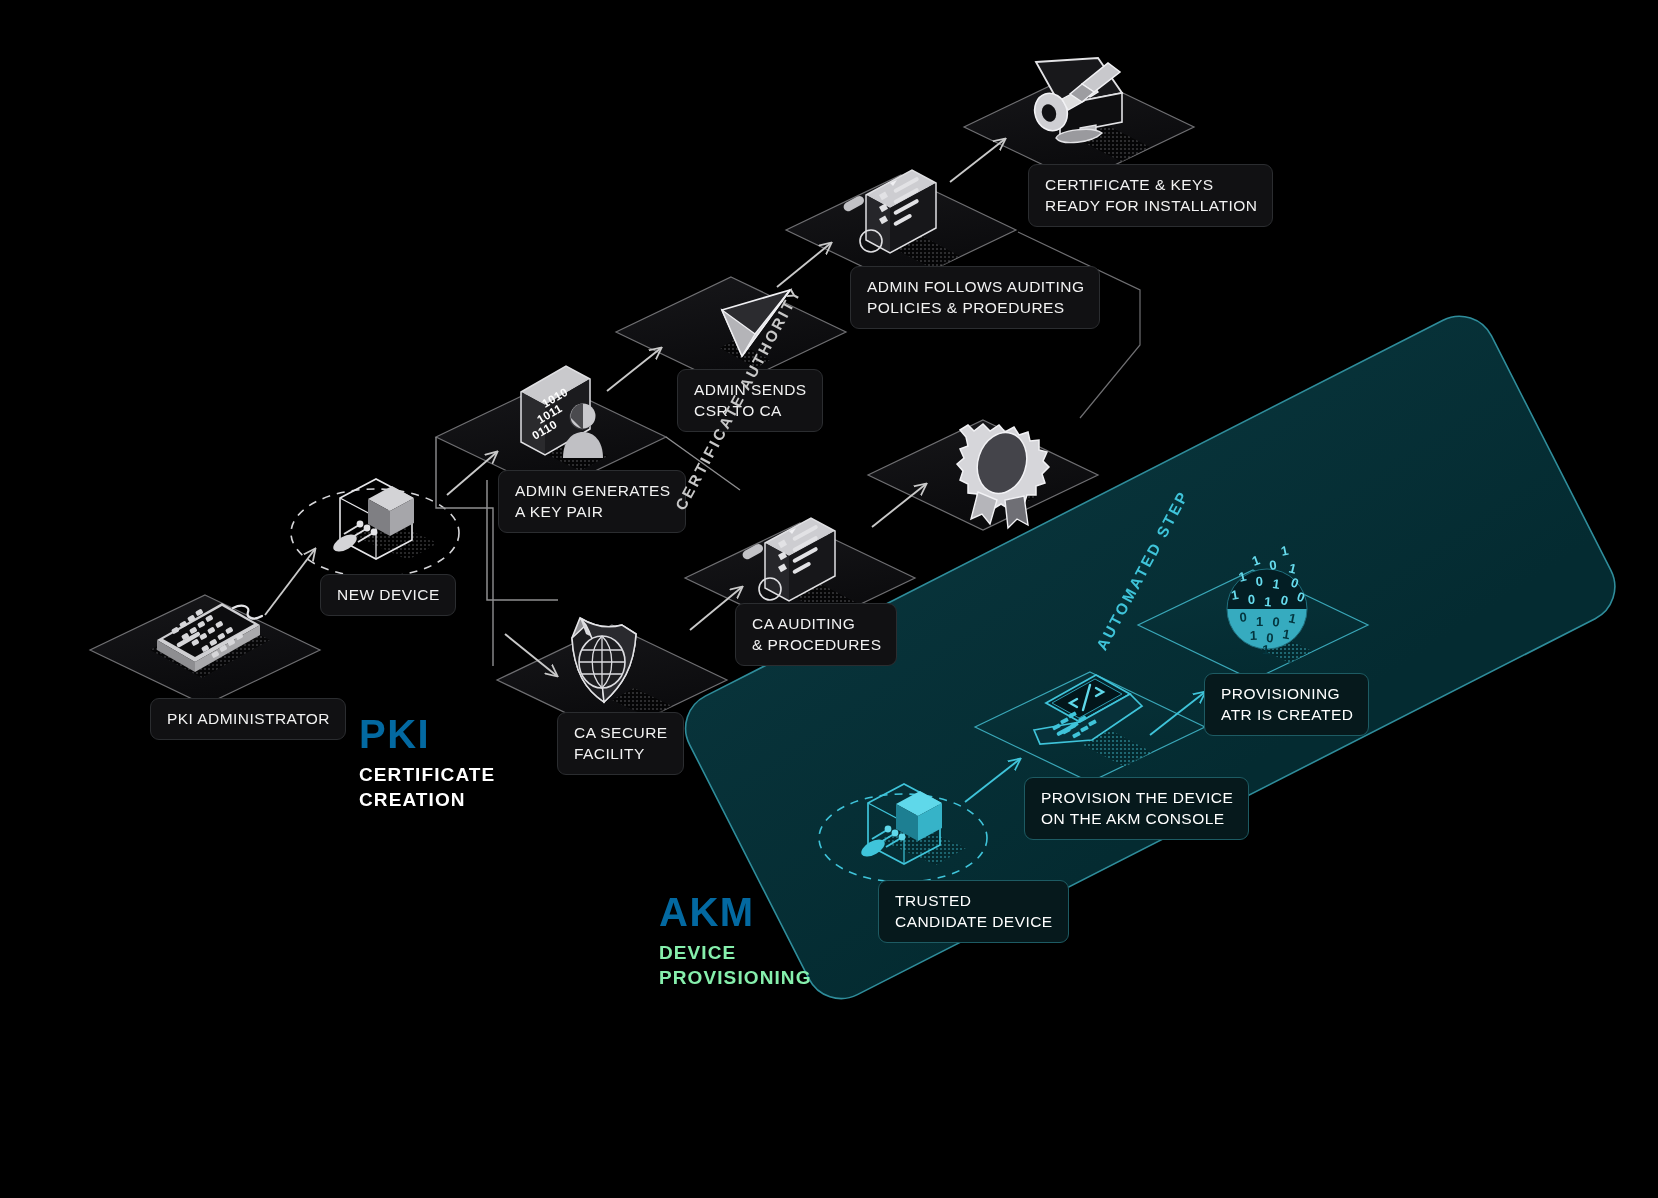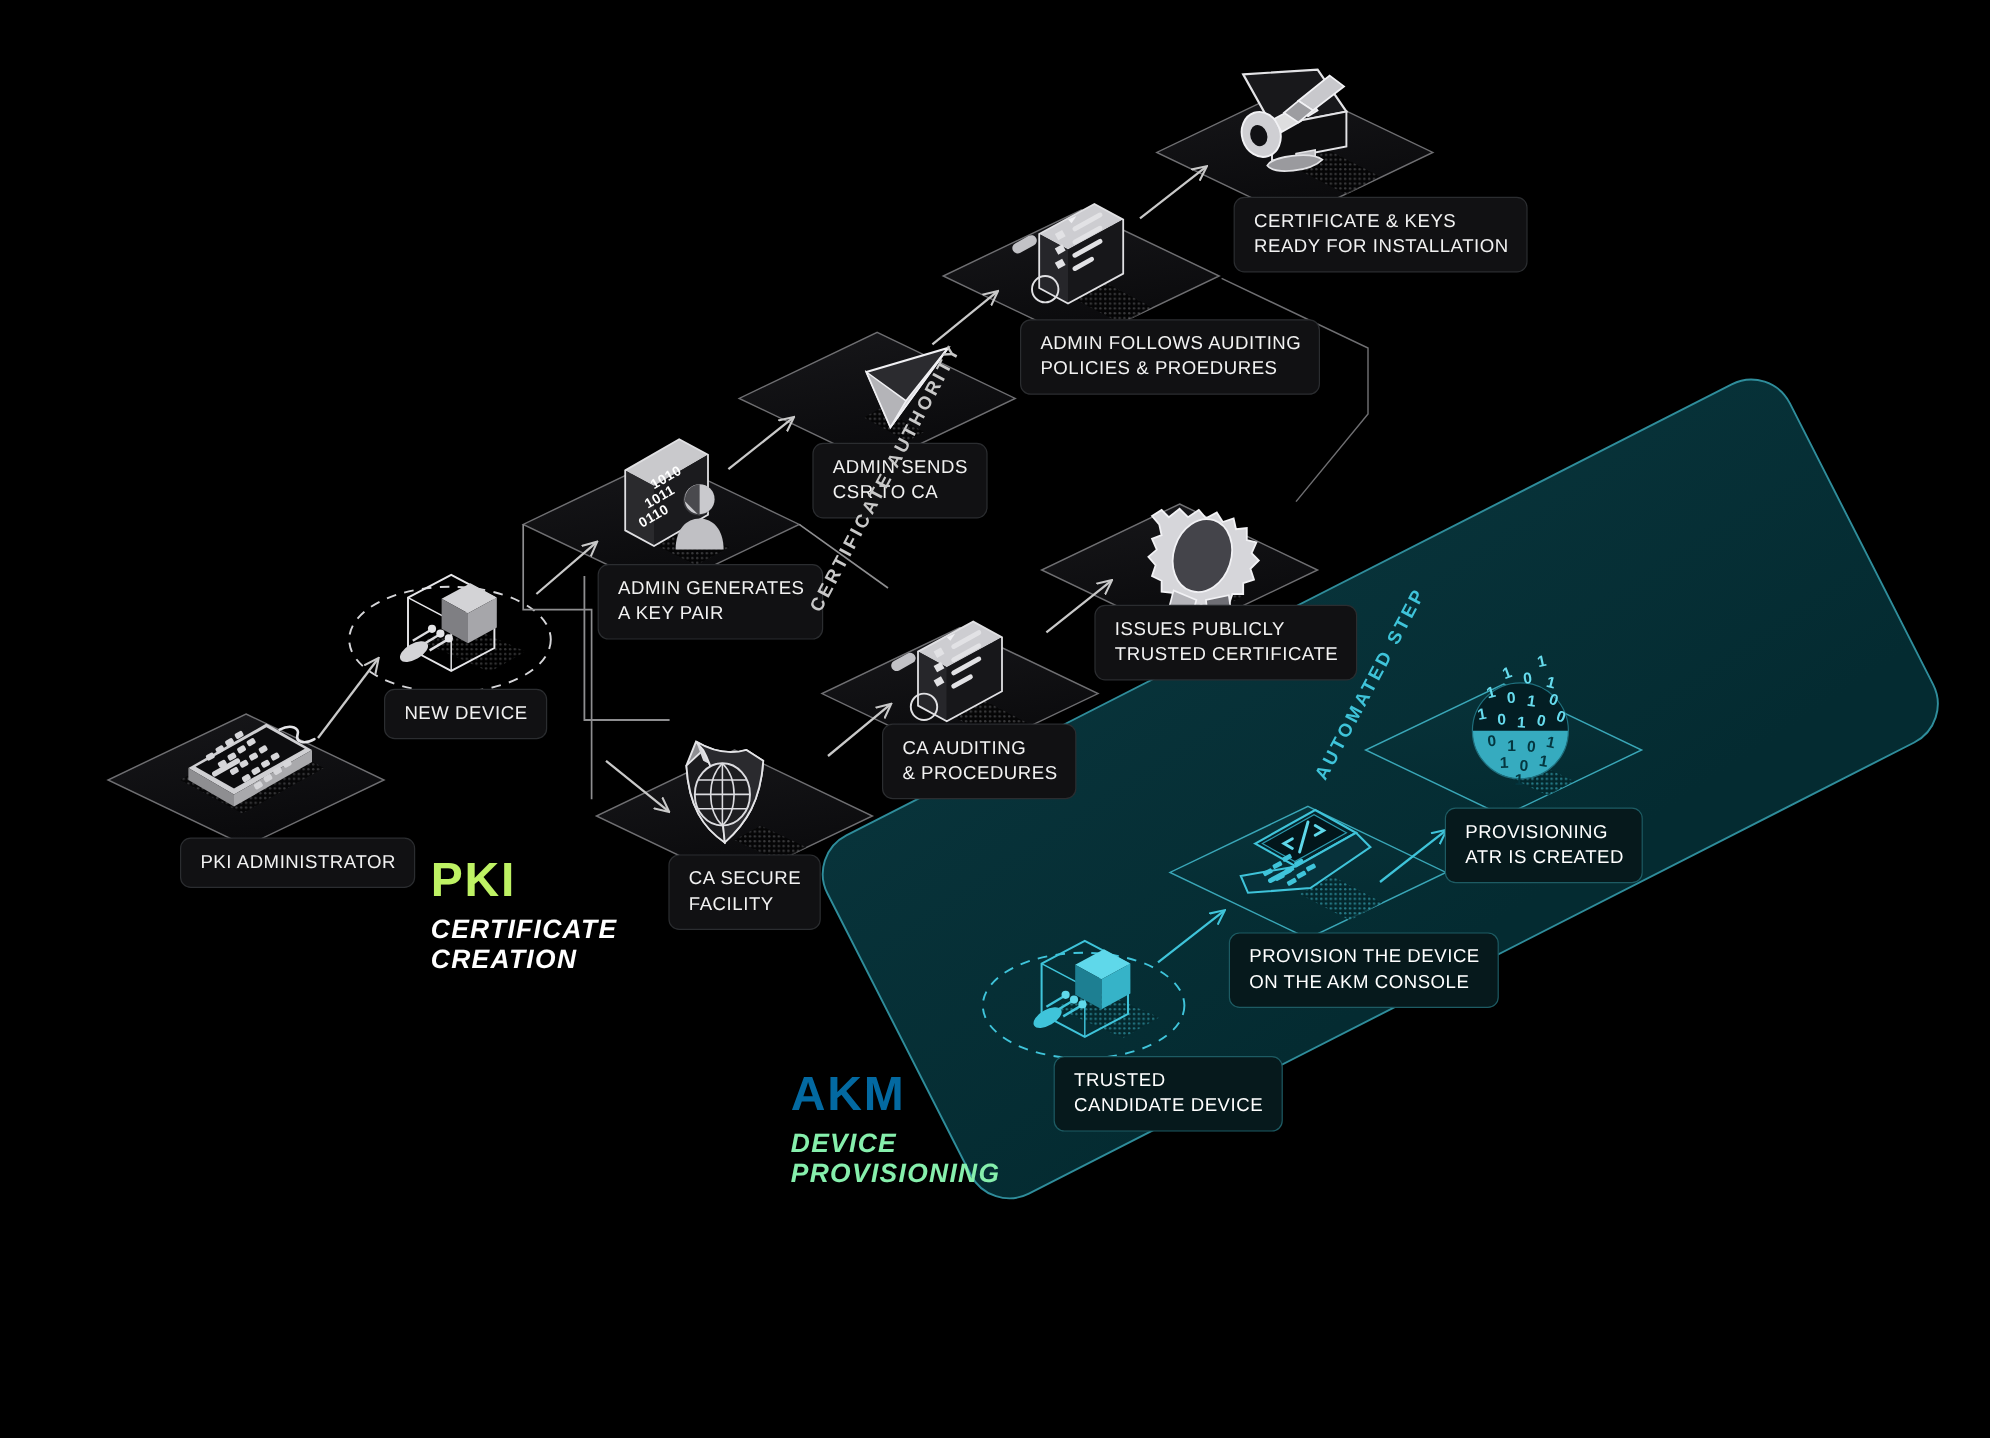--- a/index.html
+++ b/index.html
@@ -29,24 +29,24 @@
     background:#06191c;
     border:1px solid #1d5b63;
     color:#ffffff;
   }
   
   .secTitle{ position:absolute; z-index:45; }
   .secTitle .big{
     font-size:40px; font-weight:bold; letter-spacing:1.5px; line-height:44px;
   }
   .secTitle .sub{
-    font-size:22px; font-weight:bold; letter-spacing:1.1px; line-height:25px;
-    margin-top:6px; white-space:pre-line;font-style:italic;
-  }
-  .pkiTitle .big{ color:#bef264; }
+    font-size:19px; font-weight:bold; letter-spacing:1.1px; line-height:25px;
+    margin-top:6px; white-space:pre-line;
+  }
+  .pkiTitle .big{ color:#0369a1; }
   .pkiTitle .sub{ color:#ffffff; }
   .akmTitle .big{ color:#0369a1; }
   .akmTitle .sub{ color:#86efac; }
 
   
   .bandLabel{
     position:absolute; z-index:44;
     font-size:15.5px; font-weight:bold; letter-spacing:2.6px;
     white-space:nowrap;
   }
@@ -417,22 +417,20 @@
 
   <div class="chip" style="left:1028px; top:164px;">CERTIFICATE &amp; KEYS
 READY FOR INSTALLATION</div>
 
   <div class="chip" style="left:557px; top:712px;">CA SECURE
 FACILITY</div>
 
   <div class="chip" style="left:735px; top:603px;">CA AUDITING
 &amp; PROCEDURES</div>
 
-  <div class="chip" style="left:912px; top:504px;">ISSUES PUBLICLY
-TRUSTED CERTIFICATE</div>
 
   <div class="chip cy" style="left:850px; top:880px;margin-left:28px;">TRUSTED
 CANDIDATE DEVICE</div>
 
   <div class="chip cy" style="left:1004px; top:777px;margin-left:20px;">PROVISION THE DEVICE
 ON THE AKM CONSOLE</div>
 
   <div class="chip cy" style="left:1204px; top:673px;">PROVISIONING
 ATR IS CREATED</div>
 

